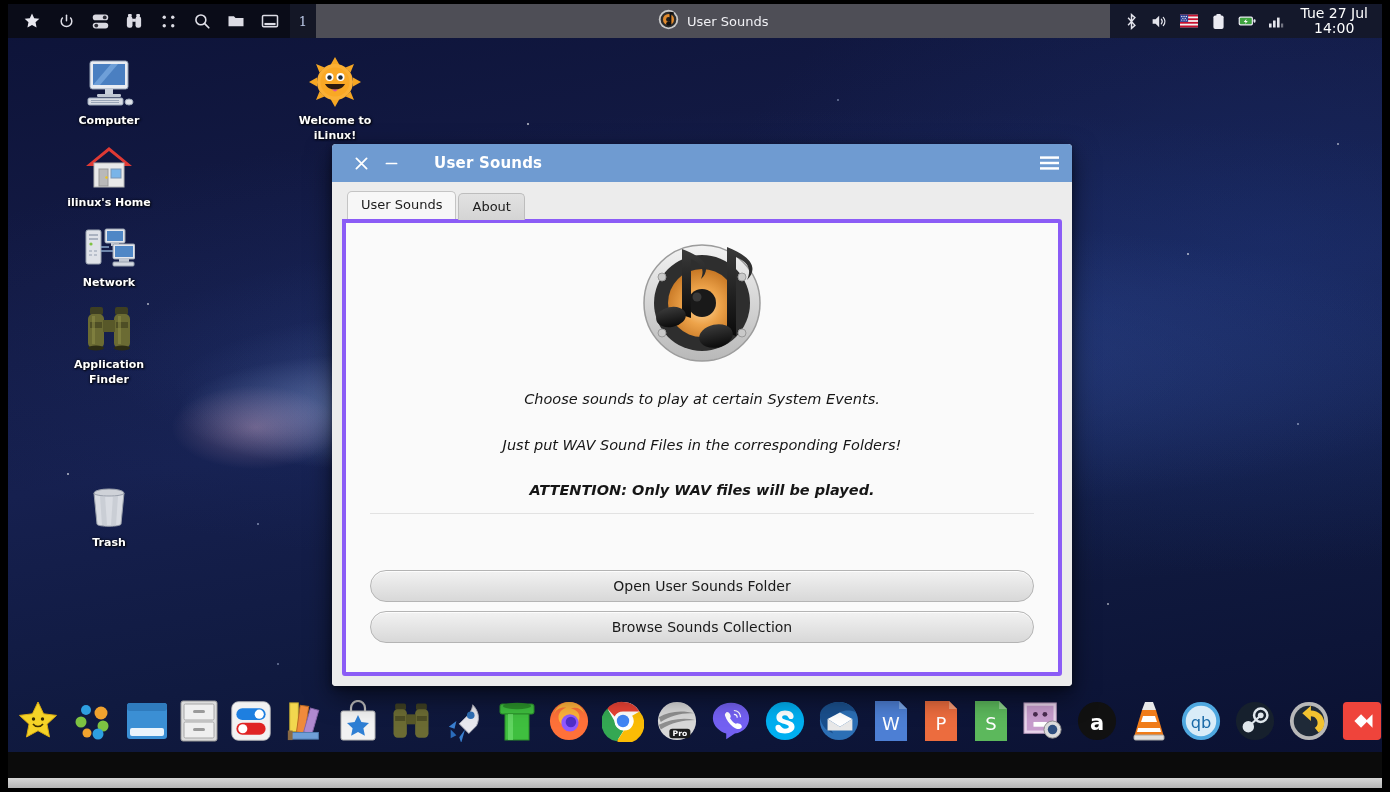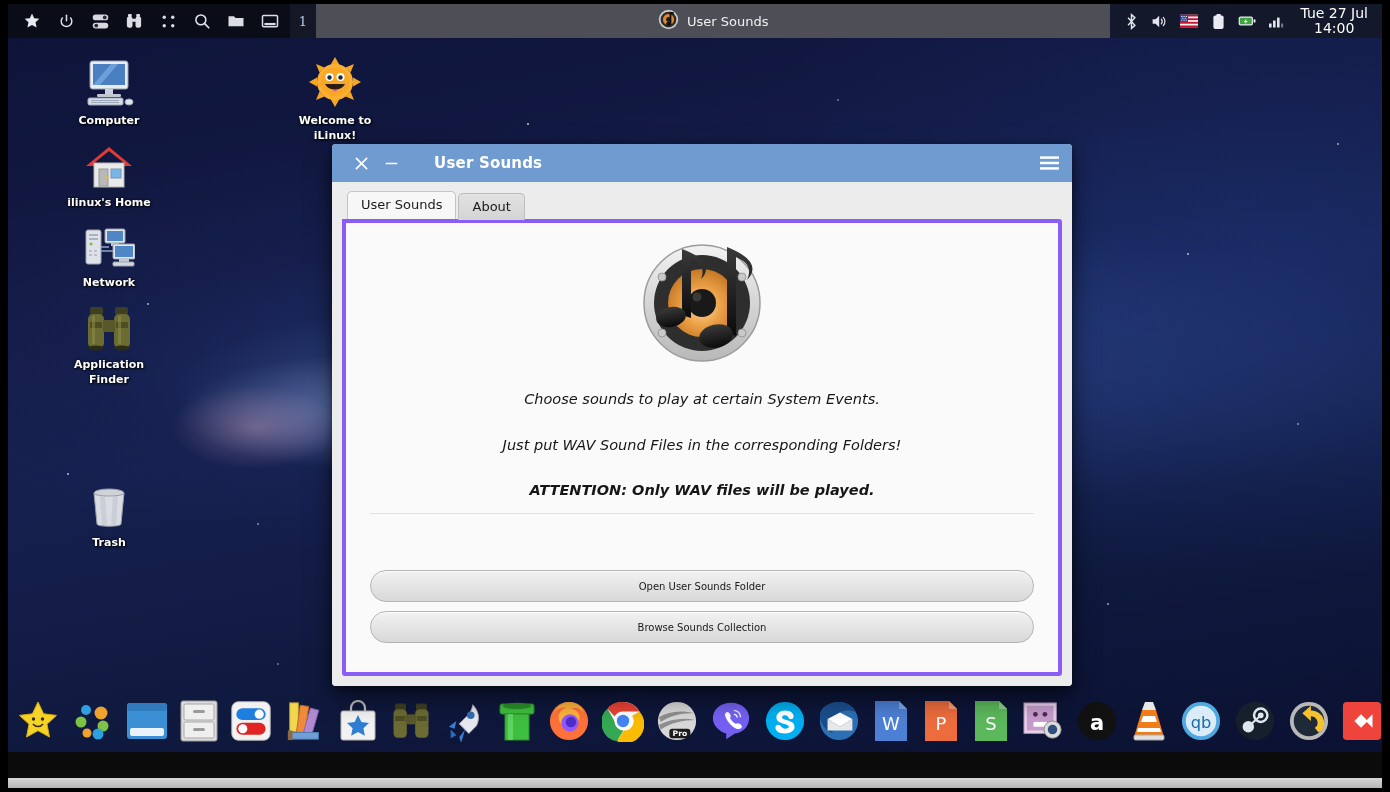--- a/index.html
+++ b/index.html
@@ -107,21 +107,21 @@
   #app-logo { width: 128px; height: 128px; margin-top: 2px; }
   .msg { font-style: italic; font-size: 14.5px; color:#161616; text-align:center; }
   #msg1 { margin-top: 26px; }
   #msg2 { margin-top: 30px; }
   #msg3 { margin-top: 29px; font-weight: bold; }
   #divider { width: 96%; height:1px; background:#e2e2e2; margin-top: 15px;}
   #btnwrap { width: 96%; margin-top: 56px; display:flex; flex-direction:column; gap: 9px;}
   .bigbtn {
     height: 32px; border-radius: 16px; border: 1px solid #b4b4b4;
     background: linear-gradient(#f2f2f2, #d8d8d8); color:#1a1a1a;
-    font-size: 10px; cursor: pointer; font-family:"DejaVu Sans", sans-serif;
+    font-size: 14px; cursor: pointer; font-family:"DejaVu Sans", sans-serif;
     box-shadow: inset 0 1px 0 rgba(255,255,255,.8);
   }
 
   
   #dock {
     position: absolute; left: 8px; bottom: 36px; width: 100%; height: 62px;
     display:flex; align-items:center; justify-content:flex-start; gap: 12px; z-index: 20;
   }
   .dock-item { width: 46px; height: 46px; cursor:pointer; display:flex; align-items:center; justify-content:center;}
   #dock-shelf { position:absolute; left:0; bottom:0; width:100%; height:36px; background:#0b0b0b; z-index:19;}

